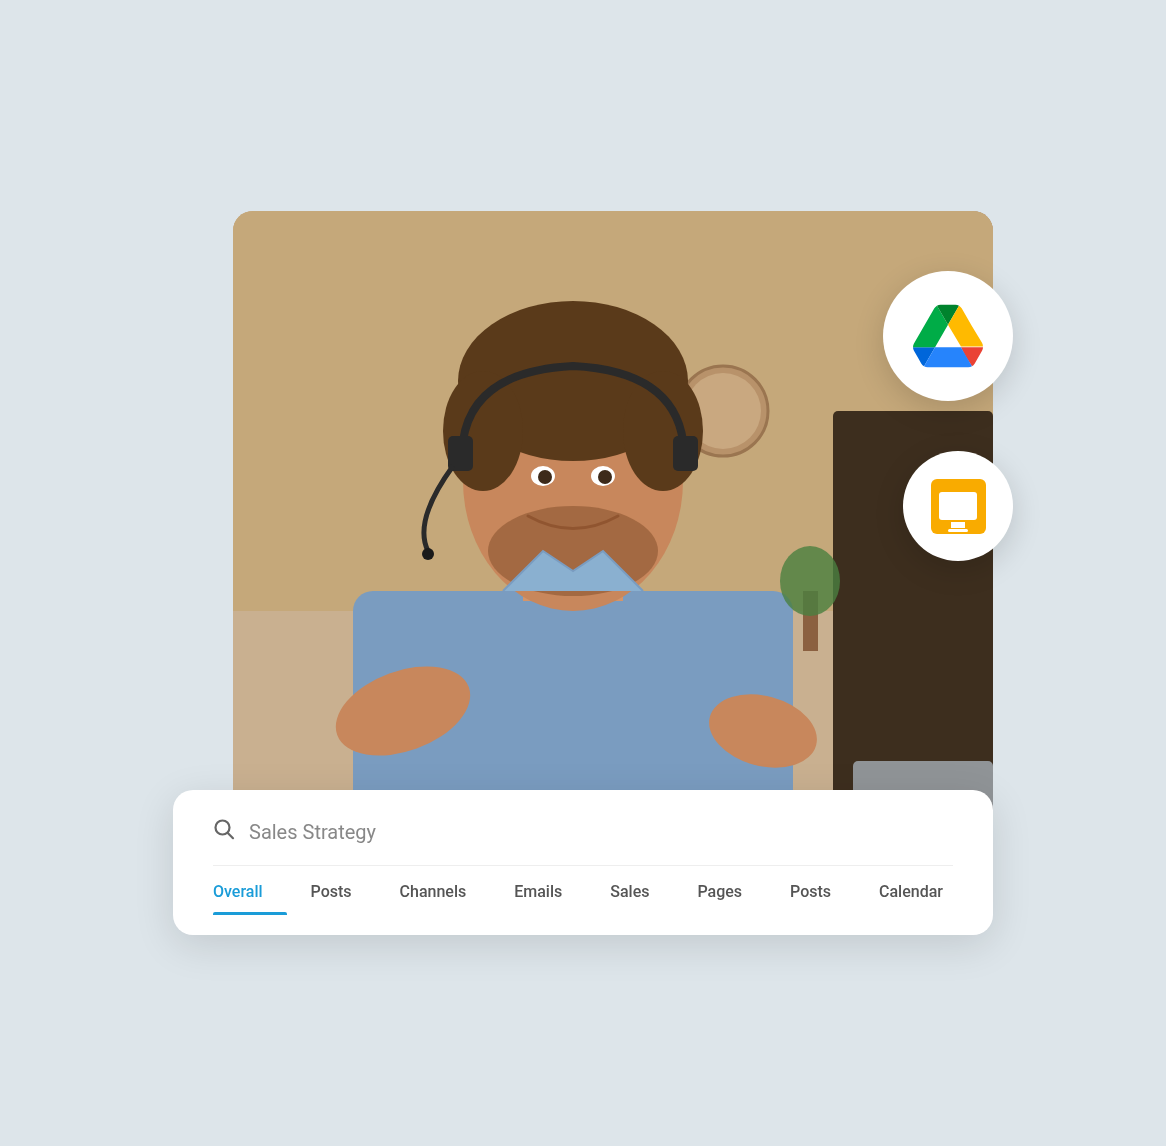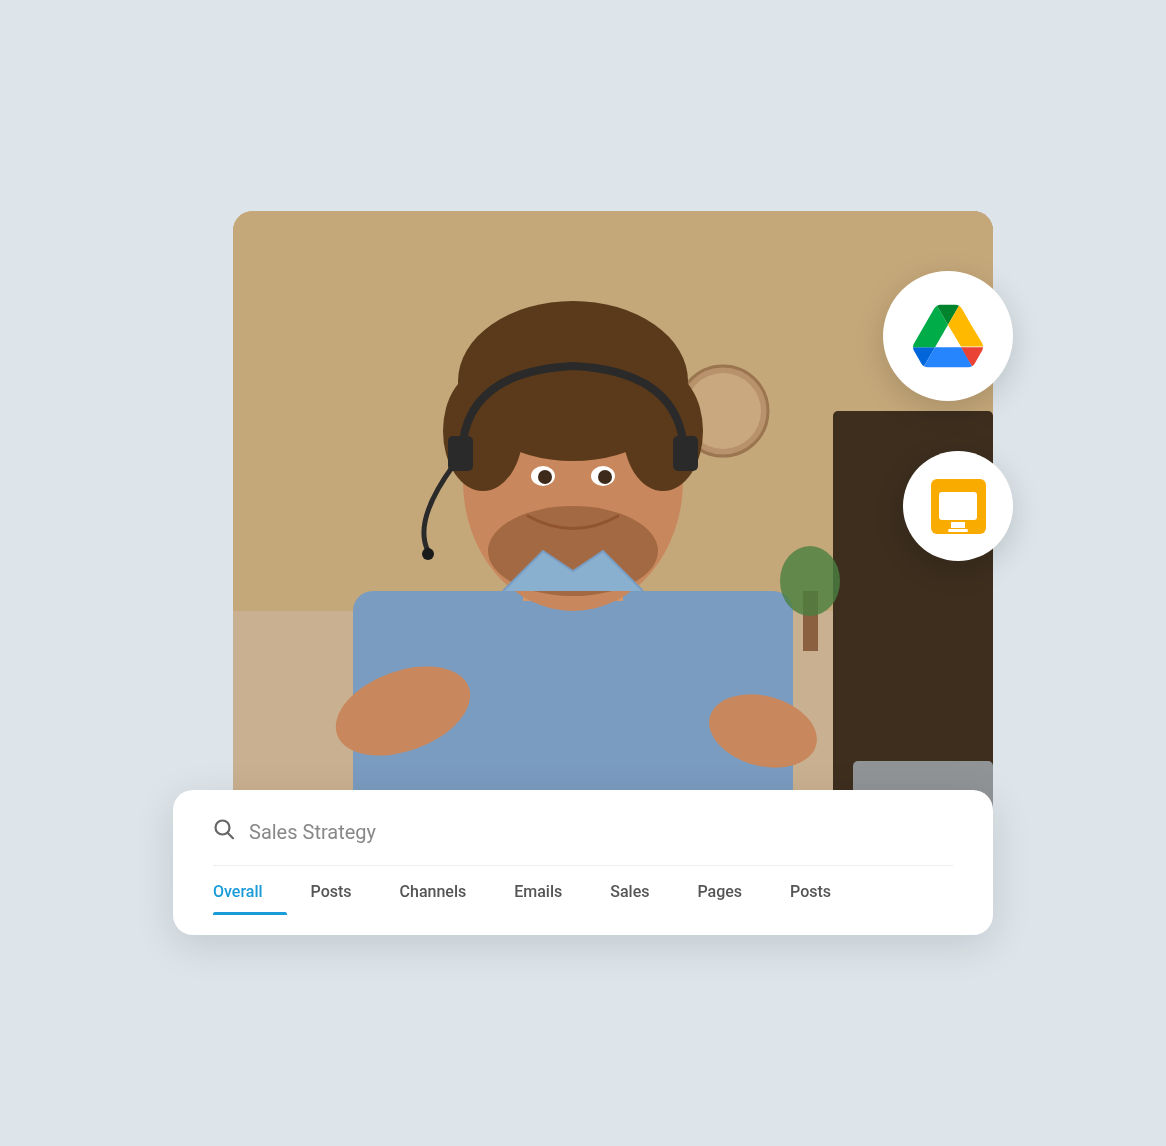--- a/index.html
+++ b/index.html
@@ -289,16 +289,17 @@
     </div>
 
     <div class="tabs-row">
       <div class="tab-item active">Overall</div>
       <div class="tab-item">Posts</div>
       <div class="tab-item">Channels</div>
       <div class="tab-item">Emails</div>
       <div class="tab-item">Sales</div>
       <div class="tab-item">Pages</div>
       <div class="tab-item">Posts</div>
+      <div class="tab-item">Calendar</div>
     </div>
   </div>
 
 </div>
 
 </body></html>

